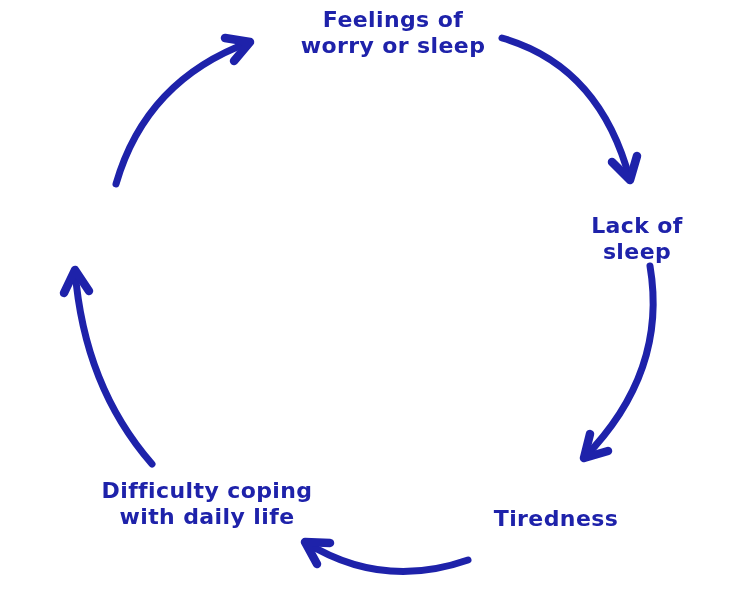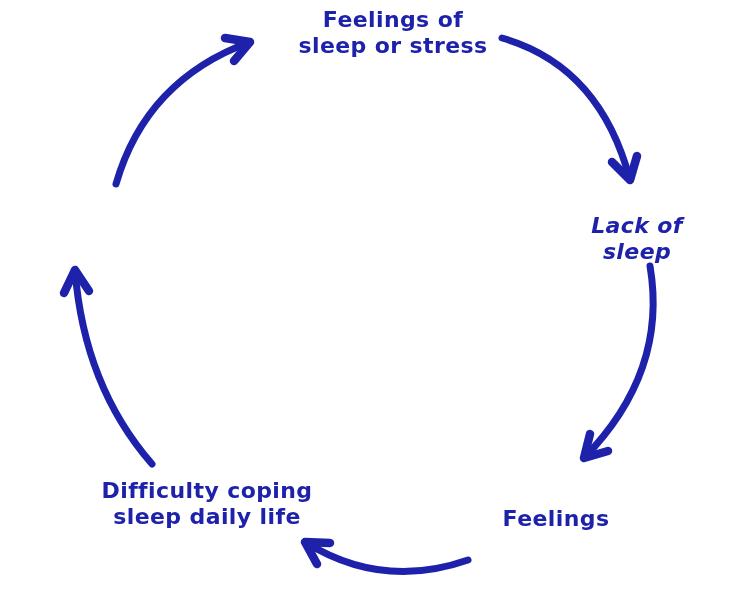--- a/index.html
+++ b/index.html
@@ -40,21 +40,21 @@
     color: var(--accent);
     font-weight: 700;
     font-size: 22px;
     letter-spacing: 0.4px;
     line-height: 1.18;
     text-align: center;
     white-space: pre-line;
     user-select: none;
   }
   .n-worry       { left: 393px; top: 33px;  }
-  .n-sleep       { left: 637px; top: 239px; font-style: italic; }
+  .n-sleep       { left: 637px; top: 239px; }
   .n-tired       { left: 556px; top: 519px; }
   .n-difficulty  { left: 207px; top: 504px; }
   .n-esteem      { left: 111px; top: 224px; }
 </style>
 </head>
 <body>
 
 <div class="stage">
 
   <svg class="arrows" viewBox="0 0 732 597" aria-hidden="true">
@@ -80,19 +80,19 @@
     </g>
 
     <g>
       <path class="shaft" d="M 116 184 Q 146 80 250 42"></path>
       <path class="head" d="M 234 61 L 250 42 L 225 38"></path>
     </g>
 
   </svg>
 
   <div class="node n-worry">Feelings of
-sleep or stress</div>
+worry or sleep</div>
   <div class="node n-sleep">Lack of sleep</div>
-  <div class="node n-tired">Feelings</div>
+  <div class="node n-tired">Tiredness</div>
   <div class="node n-difficulty">Difficulty coping
-sleep daily life</div>
+with daily life</div>
 
 </div>
 
 </body></html>

